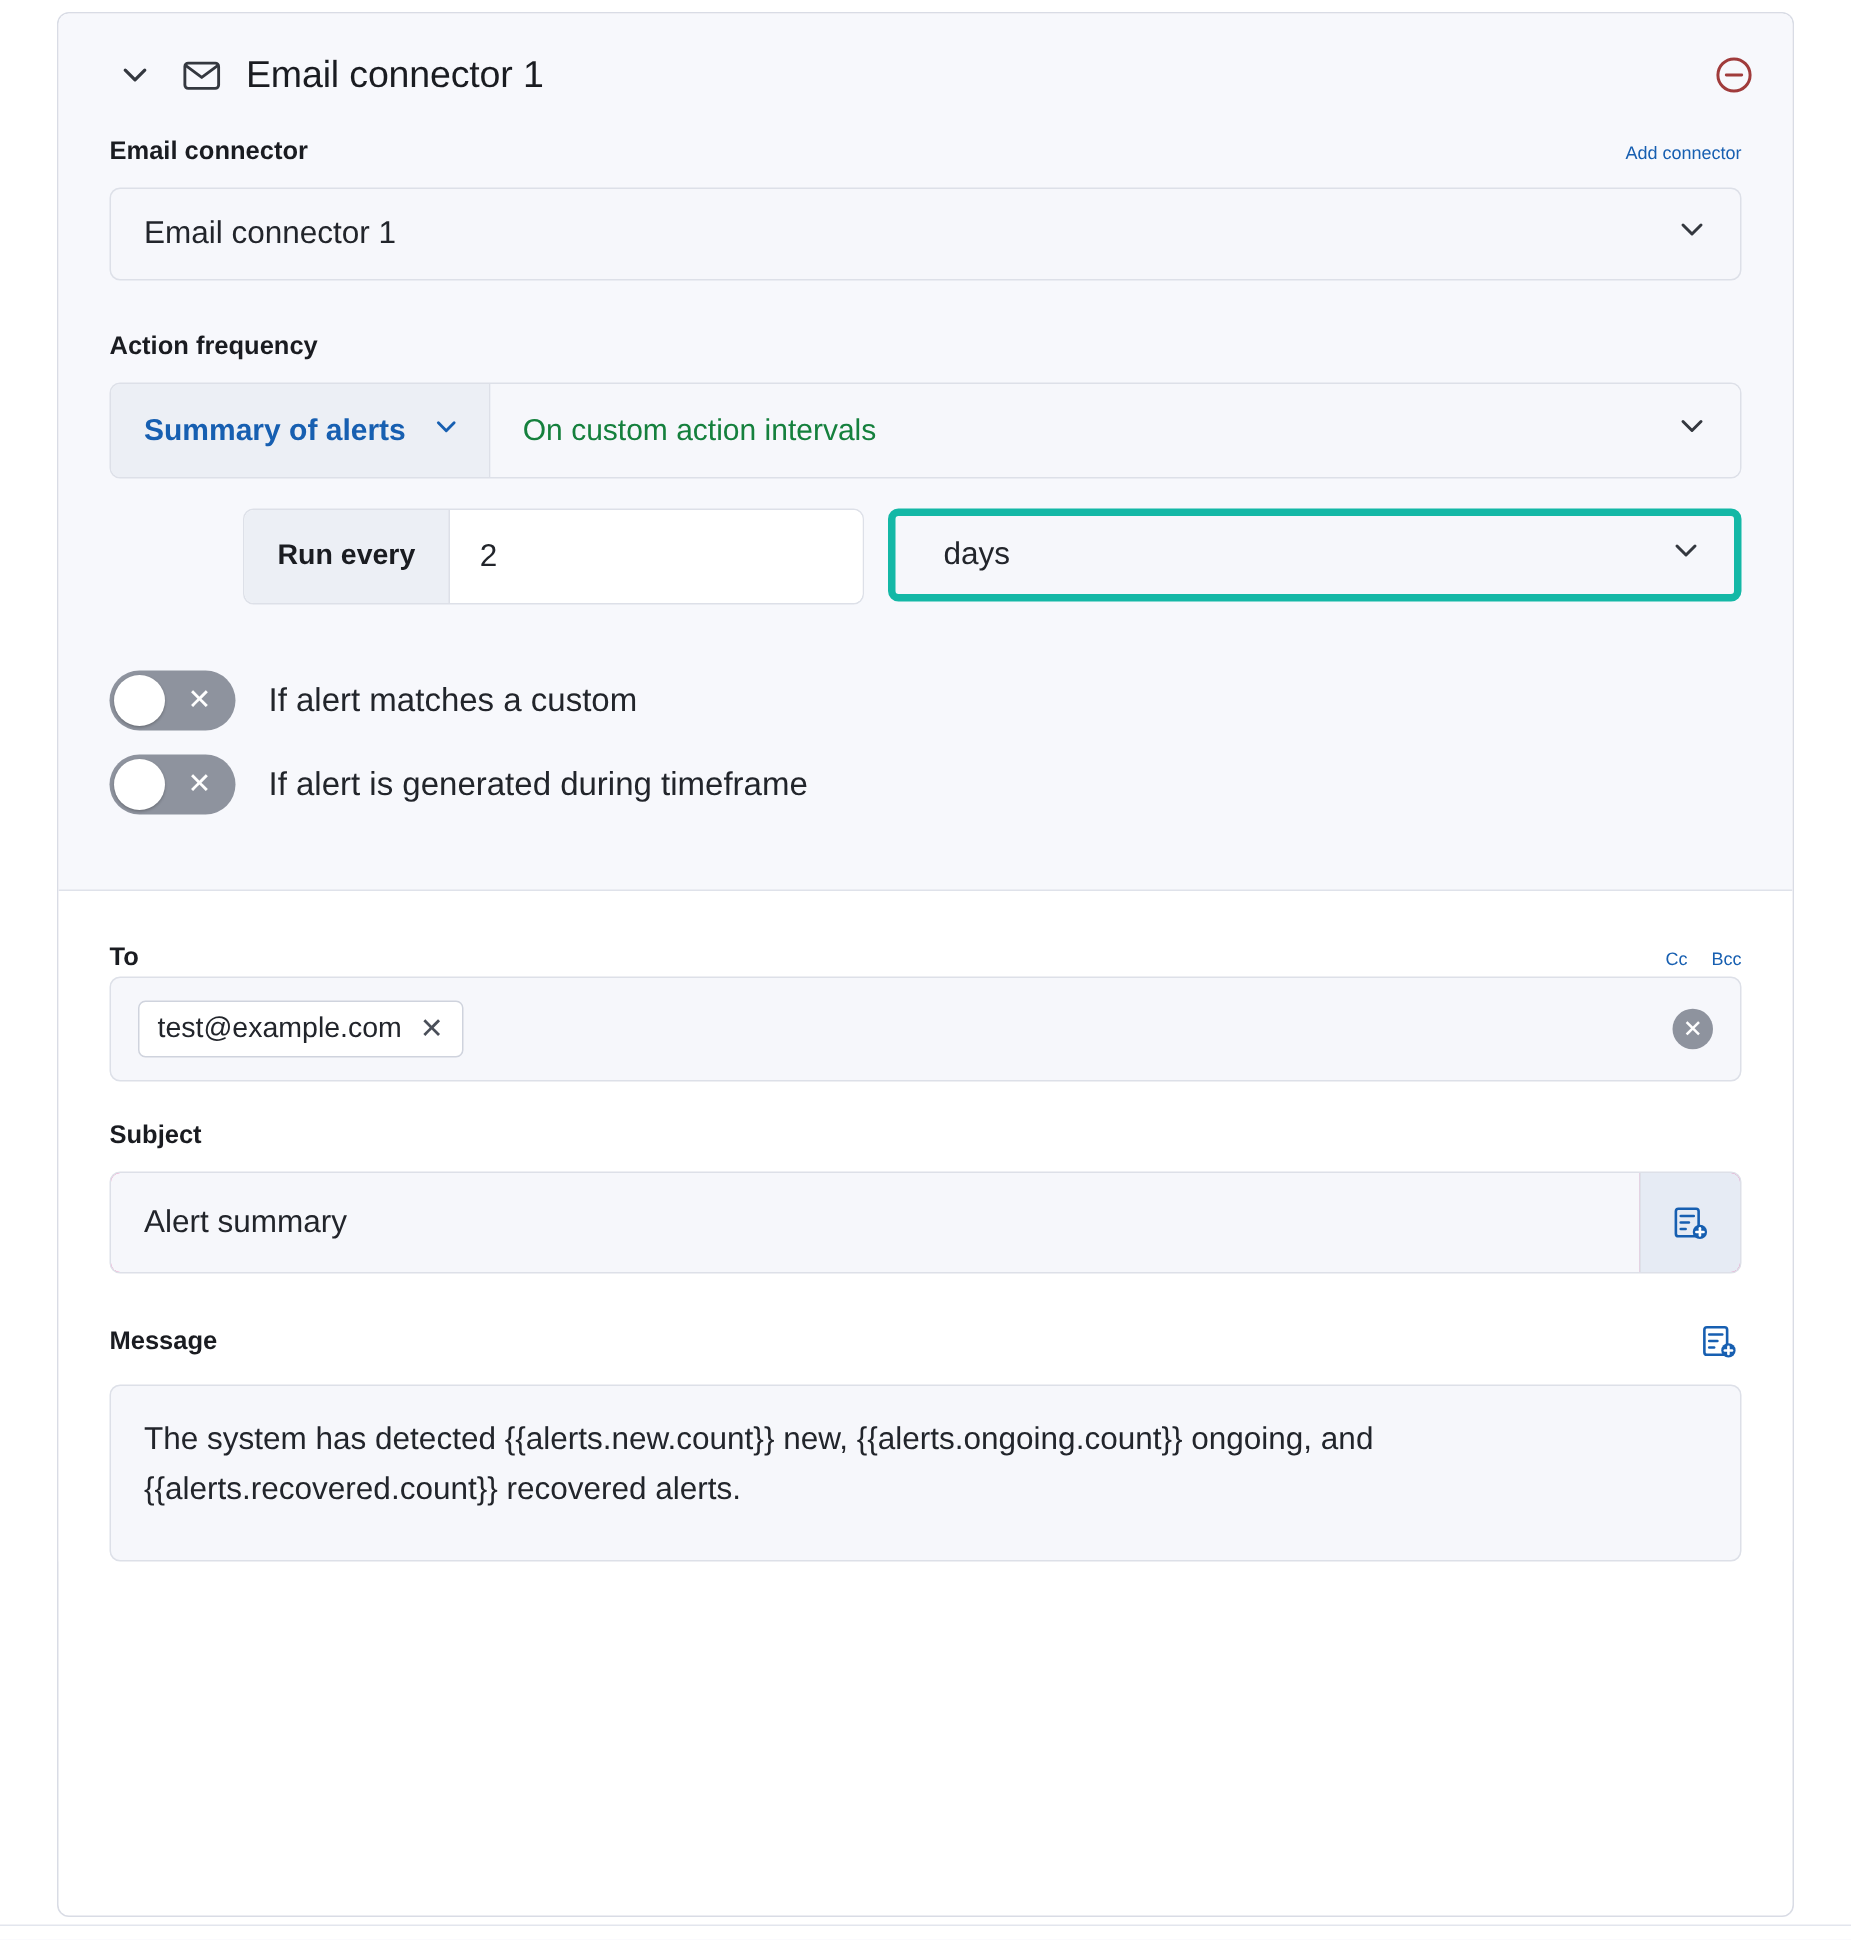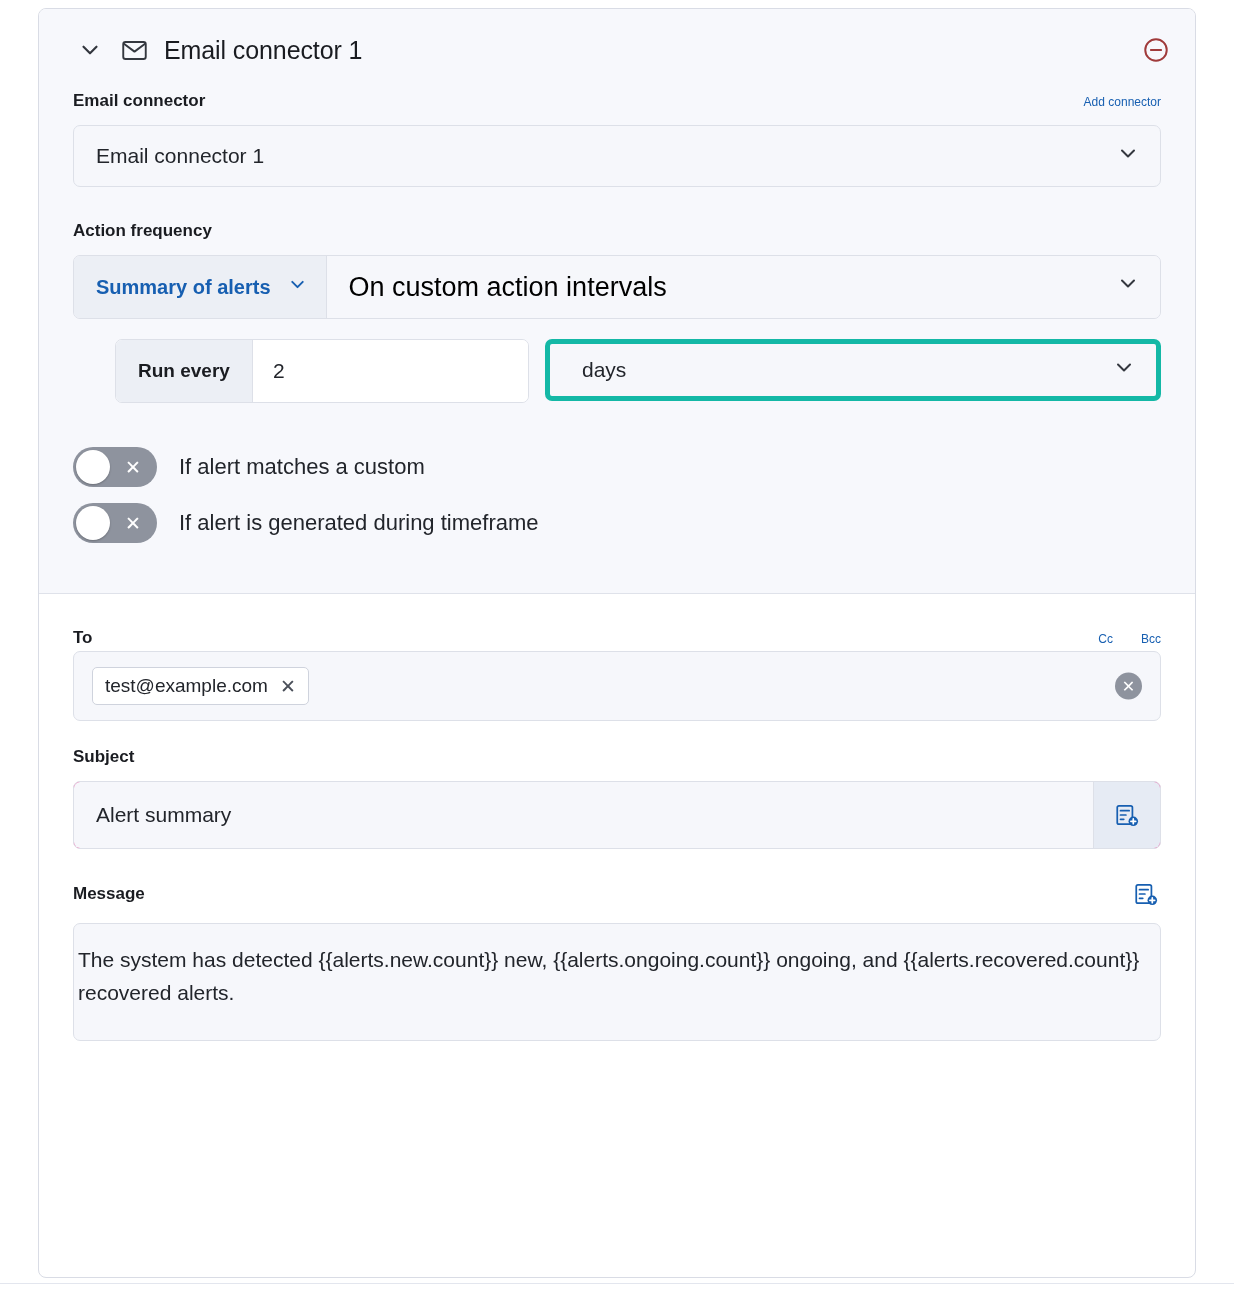--- a/index.html
+++ b/index.html
@@ -137,22 +137,22 @@
     font-weight: 600;
     cursor: pointer;
     white-space: nowrap;
   }
   .freq-main {
     position: relative;
     flex: 1 1 auto;
     display: flex;
     align-items: center;
     padding: 0 22px;
-    font-size: 27px;
-    color: #000000;
+    font-size: 20px;
+    color: #15803d;
     background: #f6f7fb;
     cursor: pointer;
   }
   .freq-main .caret {
     position: absolute;
     right: 20px;
     top: 50%;
     transform: translateY(-50%);
   }
 
@@ -163,20 +163,21 @@
     padding-left: 42px;
   }
   .runevery-group {
     display: flex;
     height: 62px;
     border: 1px solid #dde0e8;
     border-radius: 7px;
     overflow: hidden;
     width: 412px;
     background: #ffffff;
+    margin-left: 47px;
   }
   .runevery-prepend {
     display: flex;
     align-items: center;
     padding: 0 22px;
     background: #eceff5;
     border-right: 1px solid #dde0e8;
     font-size: 19px;
     font-weight: 700;
     color: #1a1c21;
@@ -257,21 +258,21 @@
 
   
   .bottom-section { padding: 34px 34px 0 34px; background: #ffffff; }
 
   .to-label-row {
     display: flex;
     align-items: baseline;
     justify-content: space-between;
     margin-bottom: 3px;
   }
-  .cc-bcc { display: flex; gap: 28px; }
+  .cc-bcc { display: flex; gap: 16px; }
 
   .combo {
     position: relative;
     min-height: 70px;
     border: 1px solid #dde0e8;
     border-radius: 7px;
     background: #f6f7fb;
     display: flex;
     align-items: center;
     padding: 0 58px 0 18px;
@@ -351,21 +352,21 @@
     align-items: center;
     justify-content: center;
     cursor: pointer;
     padding: 2px;
   }
 
   .textarea-box {
     border: 1px solid #dde0e8;
     border-radius: 7px;
     background: #f6f7fb;
-    padding: 20px 4px;
+    padding: 20px 22px;
     font-size: 21px;
     line-height: 1.55;
     color: #22252b;
     min-height: 118px;
     box-sizing: border-box;
   }
 
   .bottom-rule {
     position: absolute;
     left: 0;

